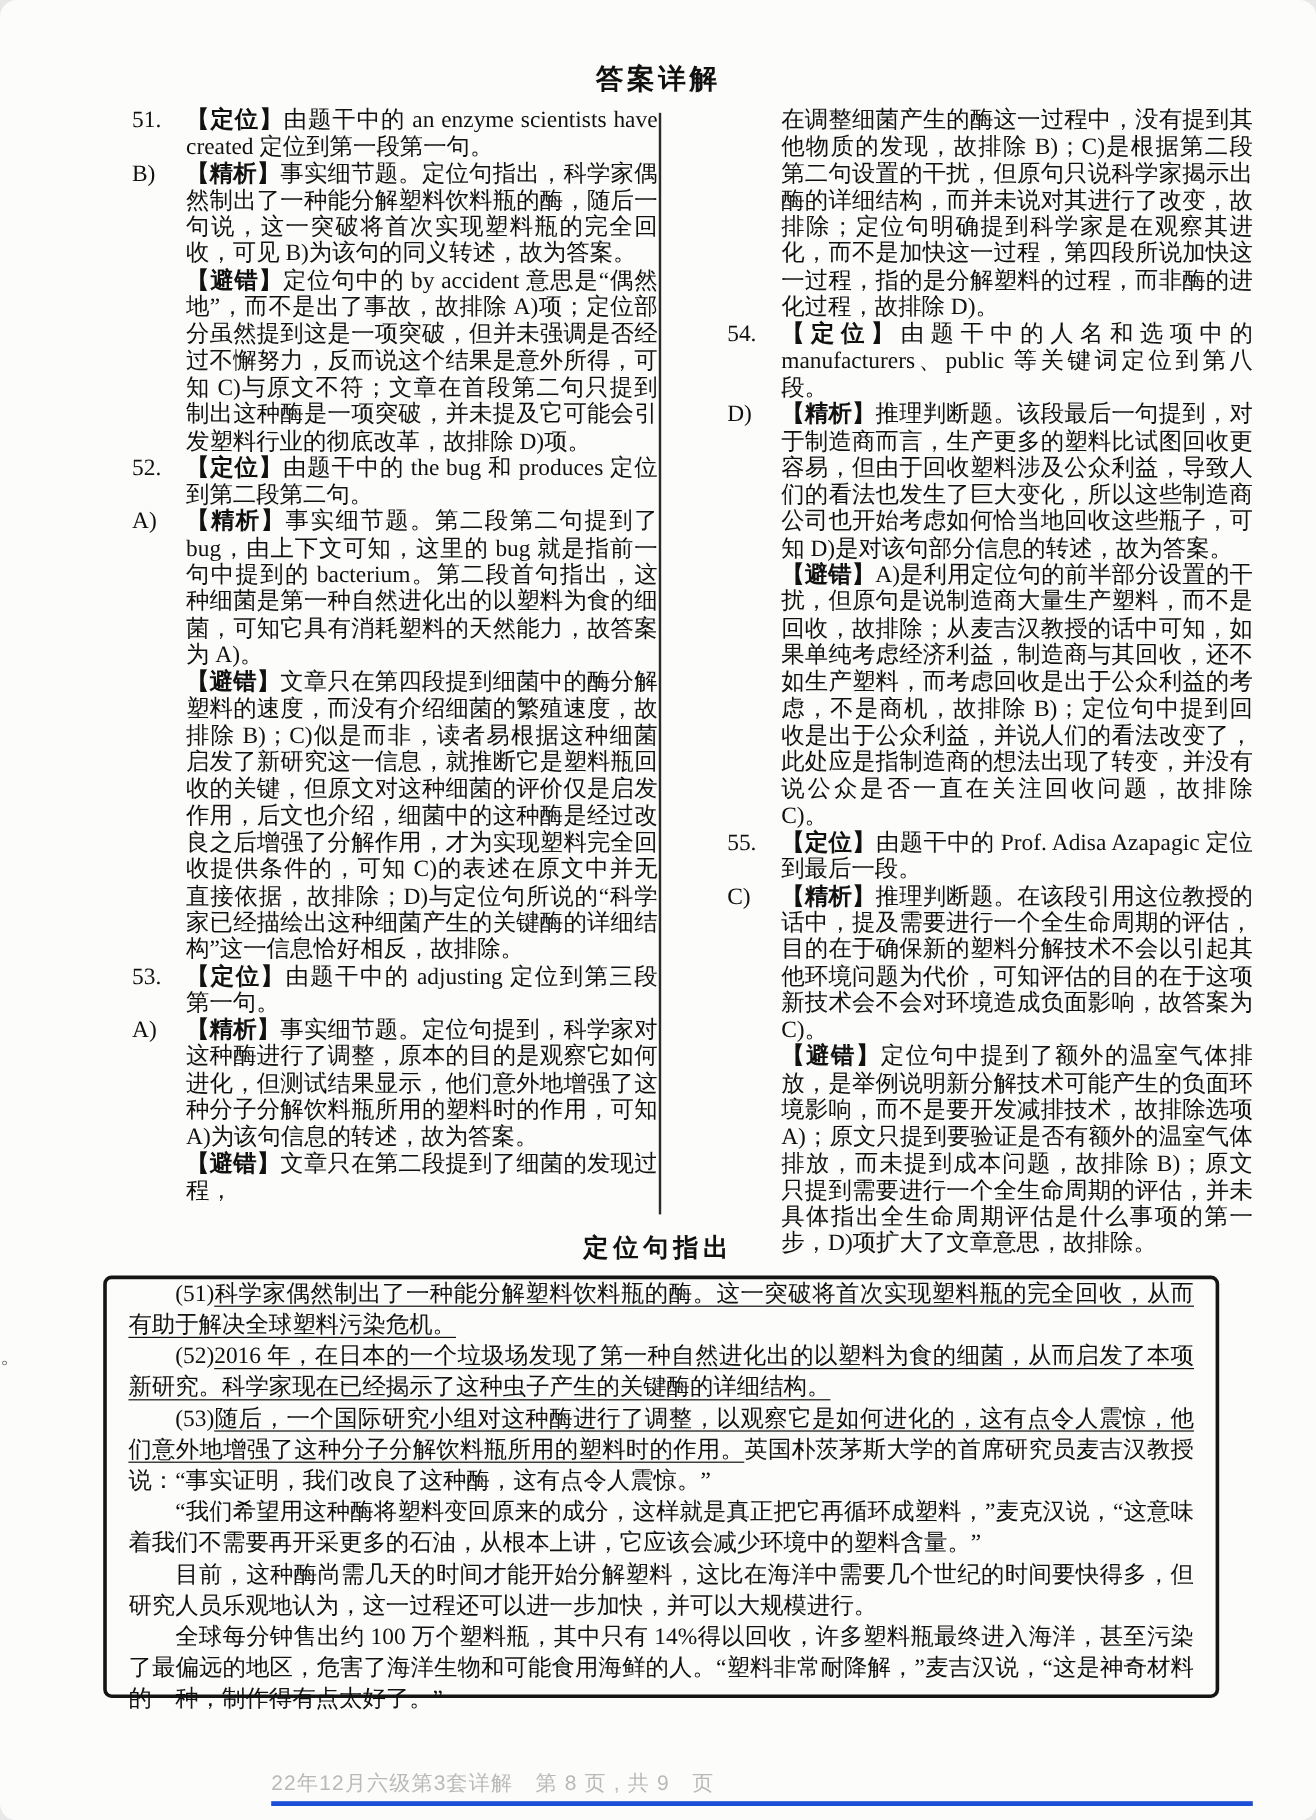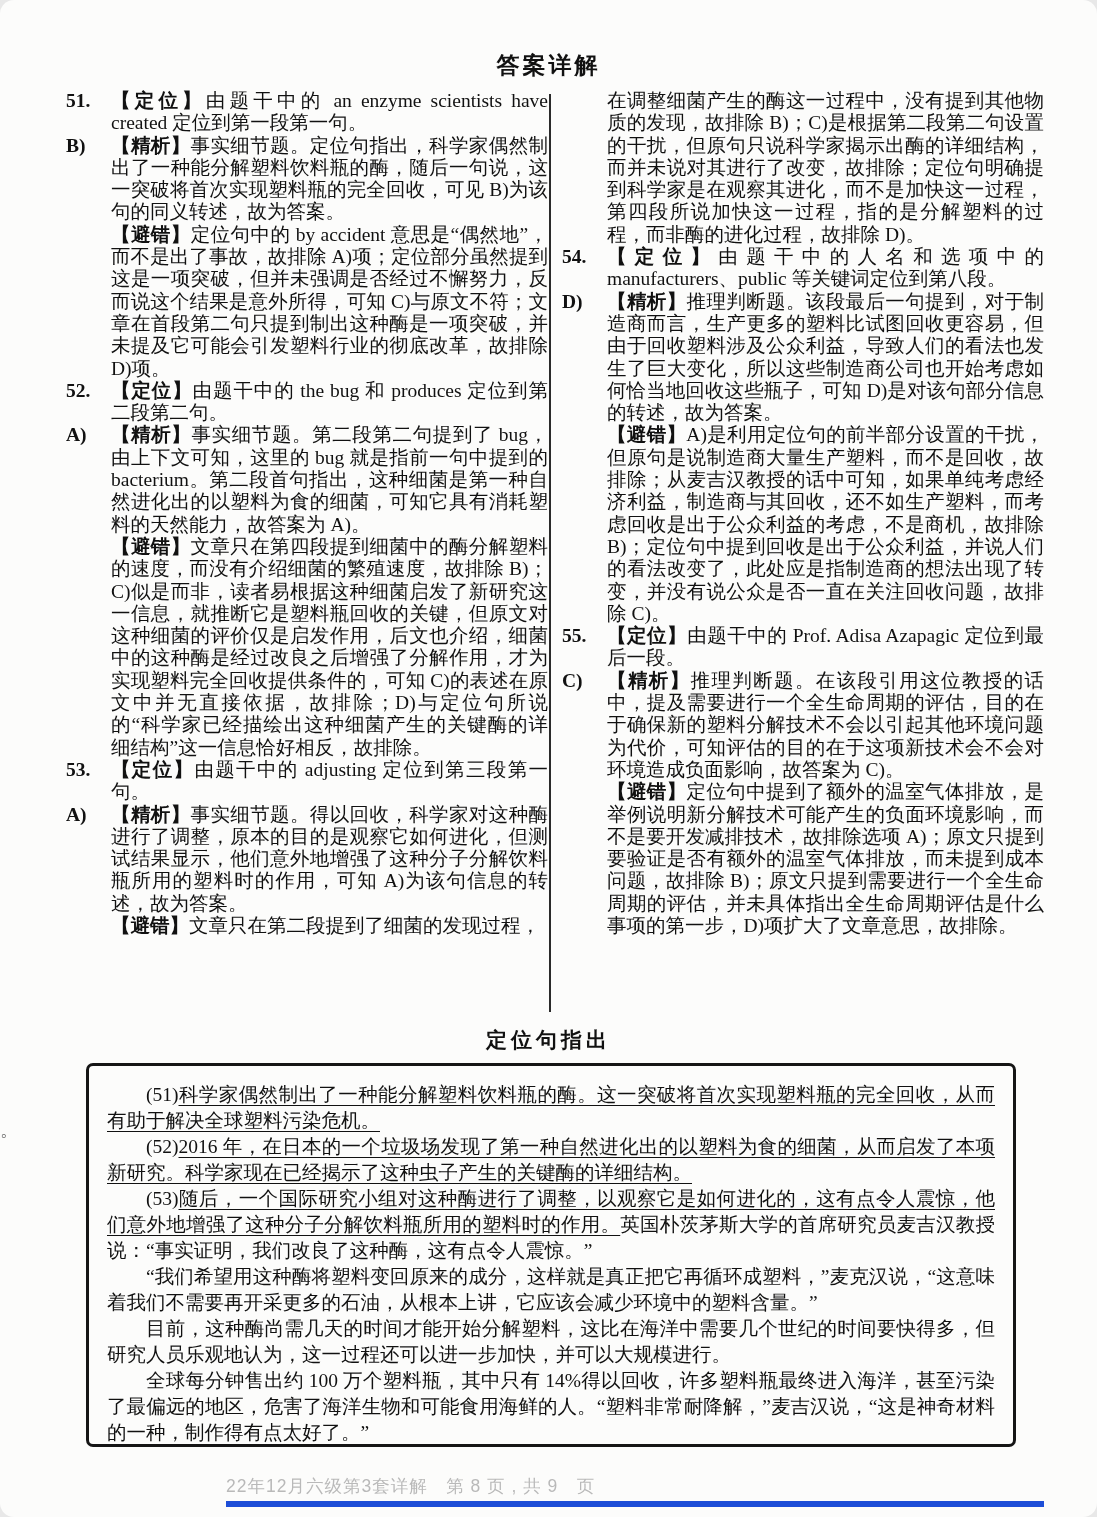--- a/index.html
+++ b/index.html
@@ -22,40 +22,40 @@
     font-size:19.5px;line-height:22.3px;
     text-align:justify;
   }
   .col-left{left:66px;}
   .col-right{left:562px;}
   .col-divider{
     position:absolute;top:94px;left:549px;width:1.5px;height:918px;
     background:#2a2a2a;
   }
   .seg{display:flex;align-items:flex-start;}
-  .seg .lbl{flex:0 0 45px;font-weight:700;}
+  .seg .lbl{flex:0 0 45px;font-weight:400;margin-left:44px;}
   .seg .txt{flex:1;}
   .tag{font-weight:bold;}
   .trans-heading{
     position:absolute;top:1026px;left:0;width:100%;
     text-align:center;font-size:21px;font-weight:bold;letter-spacing:4px;
   }
   .trans-box{
     position:absolute;top:1063px;left:86px;width:888px;height:346px;
     border:3.5px solid #151515;border-radius:7px;
-    padding:16px 18px;
+    padding:0 18px;
     font-size:19.5px;line-height:26px;text-align:justify;
   }
   .tp{margin:0;text-indent:2em;}
   .tp .u{text-decoration:underline;text-underline-offset:4px;text-decoration-thickness:1.4px;}
   .page-footer{
     position:absolute;top:1474px;left:226px;width:818px;
     color:#b9b9b9;font-size:17.5px;letter-spacing:1px;
     font-family:"Liberation Sans","DejaVu Sans",sans-serif;
-    border-bottom:6px solid #1d4ed8;padding-bottom:3px;
+    border-bottom:4px solid #1d4ed8;padding-bottom:3px;
   }
   .scan-artifact{
     position:absolute;left:0px;top:1118px;color:#666;font-size:18px;
   }
 </style>
 </head>
 <body>
 
 <div class="page">
 
@@ -85,21 +85,21 @@
     <div class="seg">
       <span class="lbl"></span>
       <div class="txt"><b class="tag">【避错】</b><span>文章只在第四段提到细菌中的酶分解塑料的速度，而没有介绍细菌的繁殖速度，故排除 B)；C)似是而非，读者易根据这种细菌启发了新研究这一信息，就推断它是塑料瓶回收的关键，但原文对这种细菌的评价仅是启发作用，后文也介绍，细菌中的这种酶是经过改良之后增强了分解作用，才为实现塑料完全回收提供条件的，可知 C)的表述在原文中并无直接依据，故排除；D)与定位句所说的“科学家已经描绘出这种细菌产生的关键酶的详细结构”这一信息恰好相反，故排除。</span></div>
     </div>
     <div class="seg">
       <span class="lbl">53.</span>
       <div class="txt"><b class="tag">【定位】</b><span>由题干中的 adjusting 定位到第三段第一句。</span></div>
     </div>
     <div class="seg">
       <span class="lbl">A)</span>
-      <div class="txt"><b class="tag">【精析】</b><span>事实细节题。得以回收，科学家对这种酶进行了调整，原本的目的是观察它如何进化，但测试结果显示，他们意外地增强了这种分子分解饮料瓶所用的塑料时的作用，可知 A)为该句信息的转述，故为答案。</span></div>
+      <div class="txt"><b class="tag">【精析】</b><span>事实细节题。定位句提到，科学家对这种酶进行了调整，原本的目的是观察它如何进化，但测试结果显示，他们意外地增强了这种分子分解饮料瓶所用的塑料时的作用，可知 A)为该句信息的转述，故为答案。</span></div>
     </div>
     <div class="seg">
       <span class="lbl"></span>
       <div class="txt"><b class="tag">【避错】</b><span>文章只在第二段提到了细菌的发现过程，</span></div>
     </div>
   </div>
 
   <div class="col-divider"></div>
 
   <div class="col col-right">

